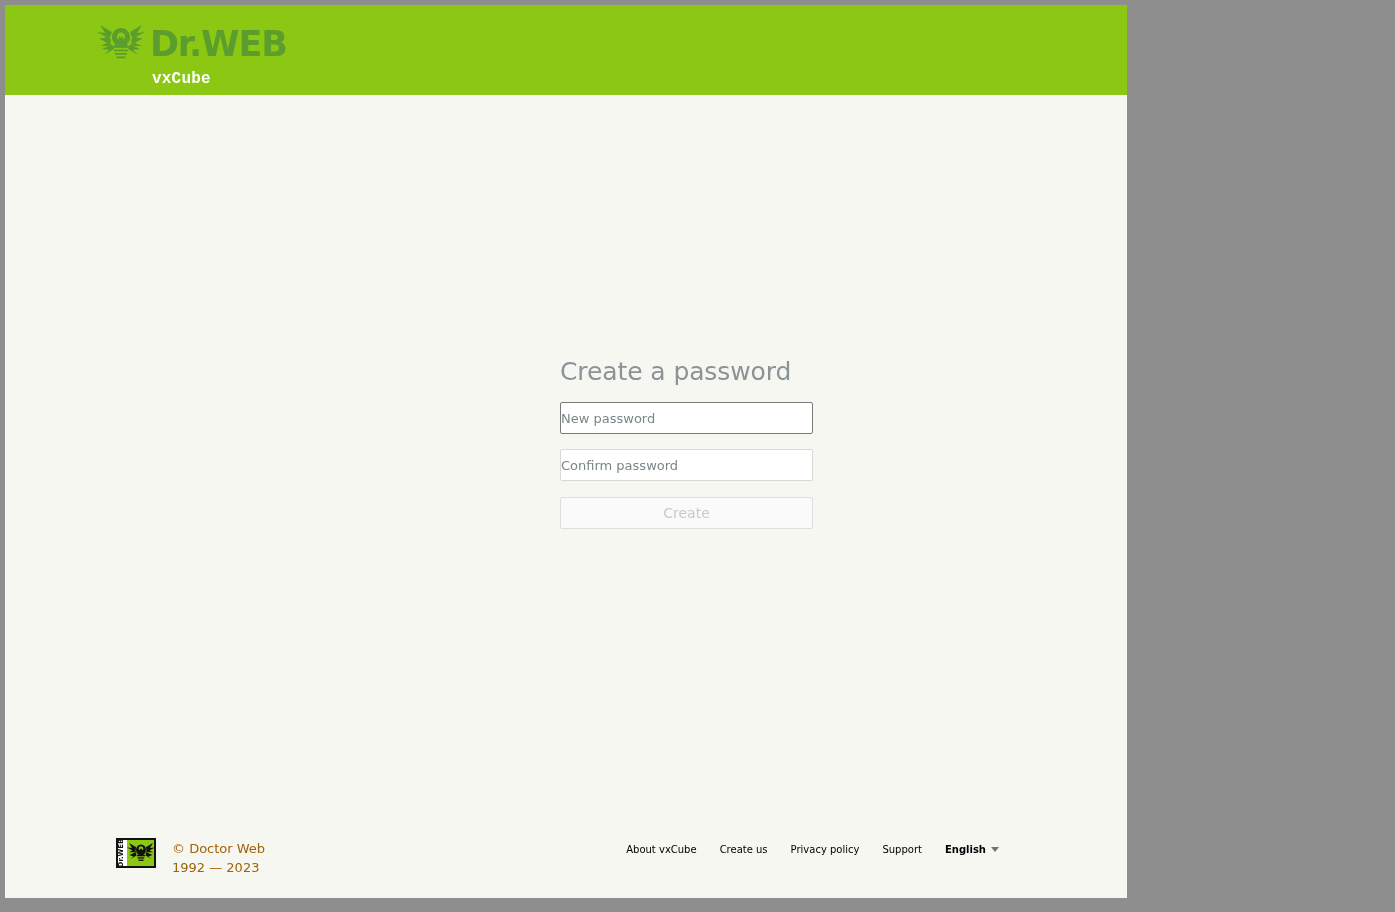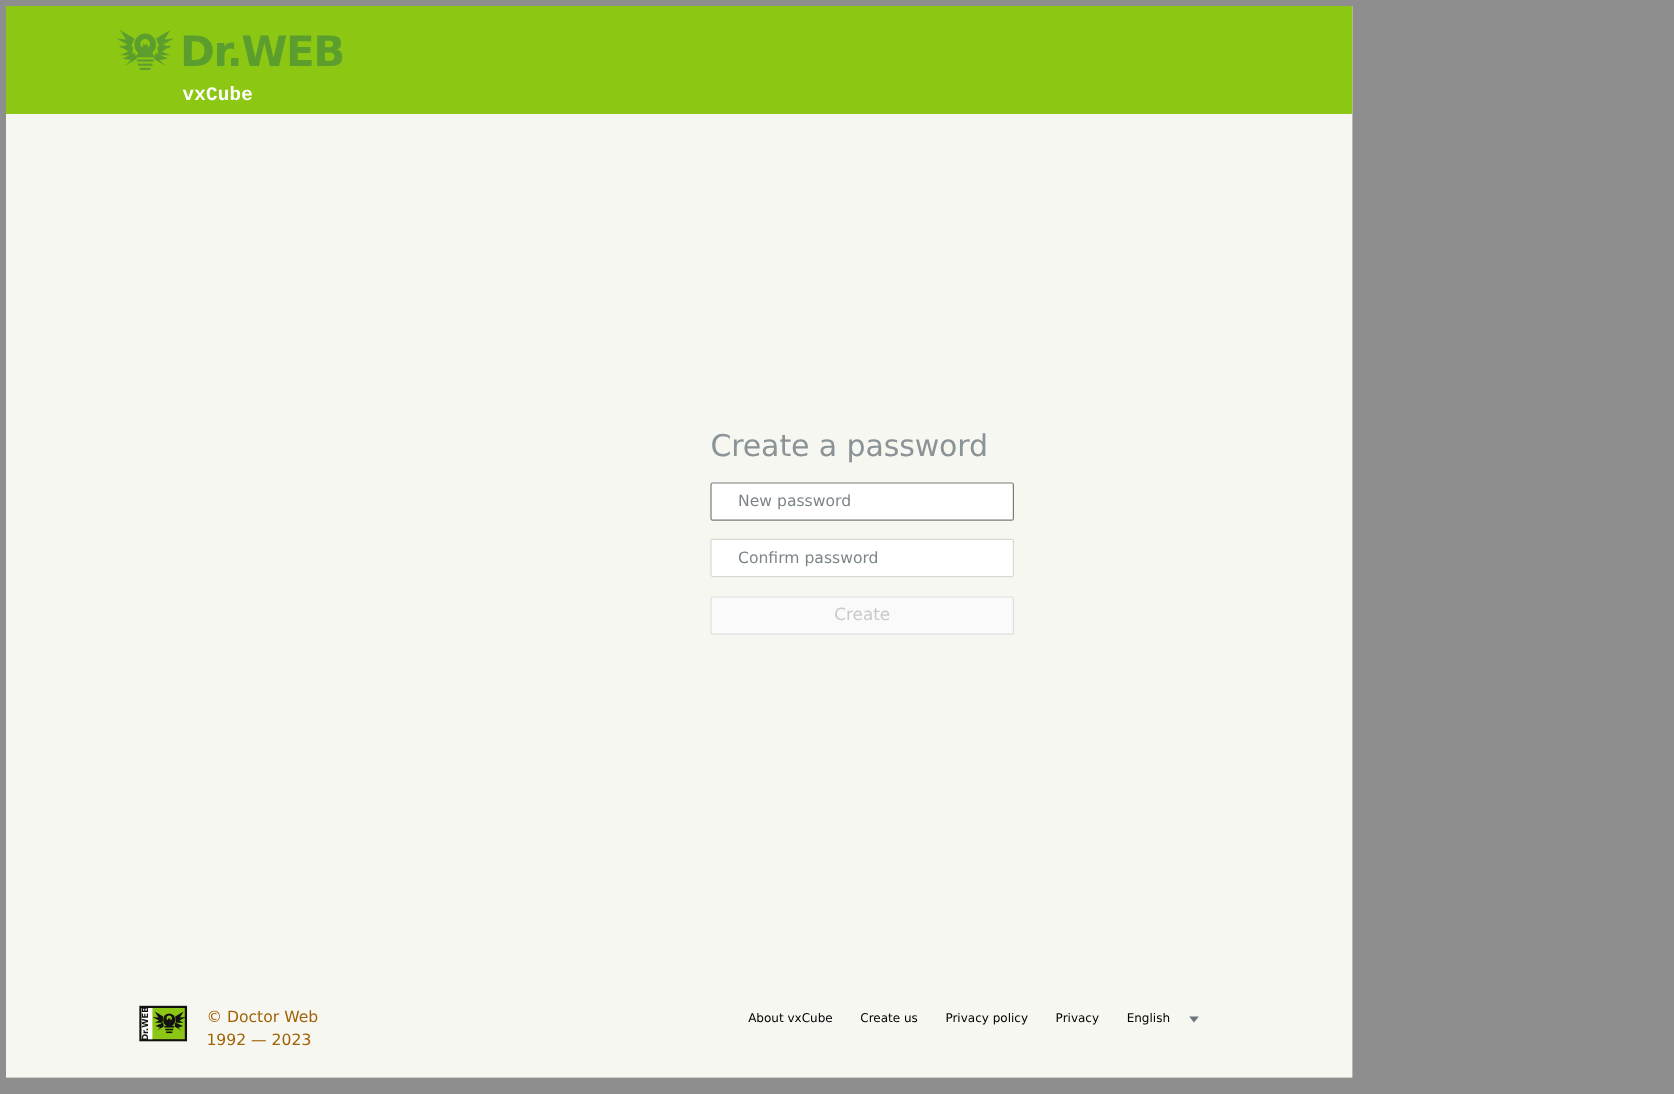--- a/index.html
+++ b/index.html
@@ -79,21 +79,20 @@
     top: 90px;
     width: 100%;
     height: 750px;
   }
 
   .form-card {
     position: absolute;
     left: 555px;
     top: 262px;
     width: 260px;
-    margin-left: 32px;
   }
 
   .form-title {
     font-family: "DejaVu Sans", sans-serif;
     font-size: 25px;
     font-weight: 400;
     color: #8a9396;
     letter-spacing: -0.1px;
     margin-bottom: 16px;
     white-space: nowrap;
@@ -102,21 +101,21 @@
   .field {
     display: block;
     width: 253px;
     height: 32px;
     background: #ffffff;
     border: 1px solid #d8d8d4;
     border-radius: 2px;
     font-family: "DejaVu Sans", sans-serif;
     font-size: 13px;
     color: #5a6568;
-    padding: 0 22px;
+    padding: 0 0;
     margin-bottom: 15px;
     outline: none;
   }
 
   .field::placeholder {
     color: #7b8589;
     opacity: 1;
   }
 
   .field.is-focused {
@@ -182,22 +181,23 @@
     font-family: "DejaVu Sans", sans-serif;
     font-size: 10px;
     color: #000000;
     text-decoration: none;
     white-space: nowrap;
   }
 
   .lang-select {
     display: flex;
     align-items: center;
-    gap: 16px;
+    gap: 5px;
     cursor: default;
+    font-weight: bold;
   }
 
   .caret {
     width: 0;
     height: 0;
     border-left: 4.5px solid transparent;
     border-right: 4.5px solid transparent;
     border-top: 5px solid #6a7579;
     display: block;
   }
@@ -273,21 +273,21 @@
       <div class="copyright">
         <div>© Doctor Web</div>
         <div>1992 — 2023</div>
       </div>
     </div>
 
     <div class="footer-links">
       <a class="footer-link" href="#">About vxCube</a>
       <a class="footer-link" href="#">Create us</a>
       <a class="footer-link" href="#">Privacy policy</a>
-      <a class="footer-link" href="#">Privacy</a>
+      <a class="footer-link" href="#">Support</a>
       <div class="lang-select">
         <span class="footer-link">English</span>
         <span class="caret"></span>
       </div>
     </div>
   </div>
 
 </div>
 
 </body></html>

